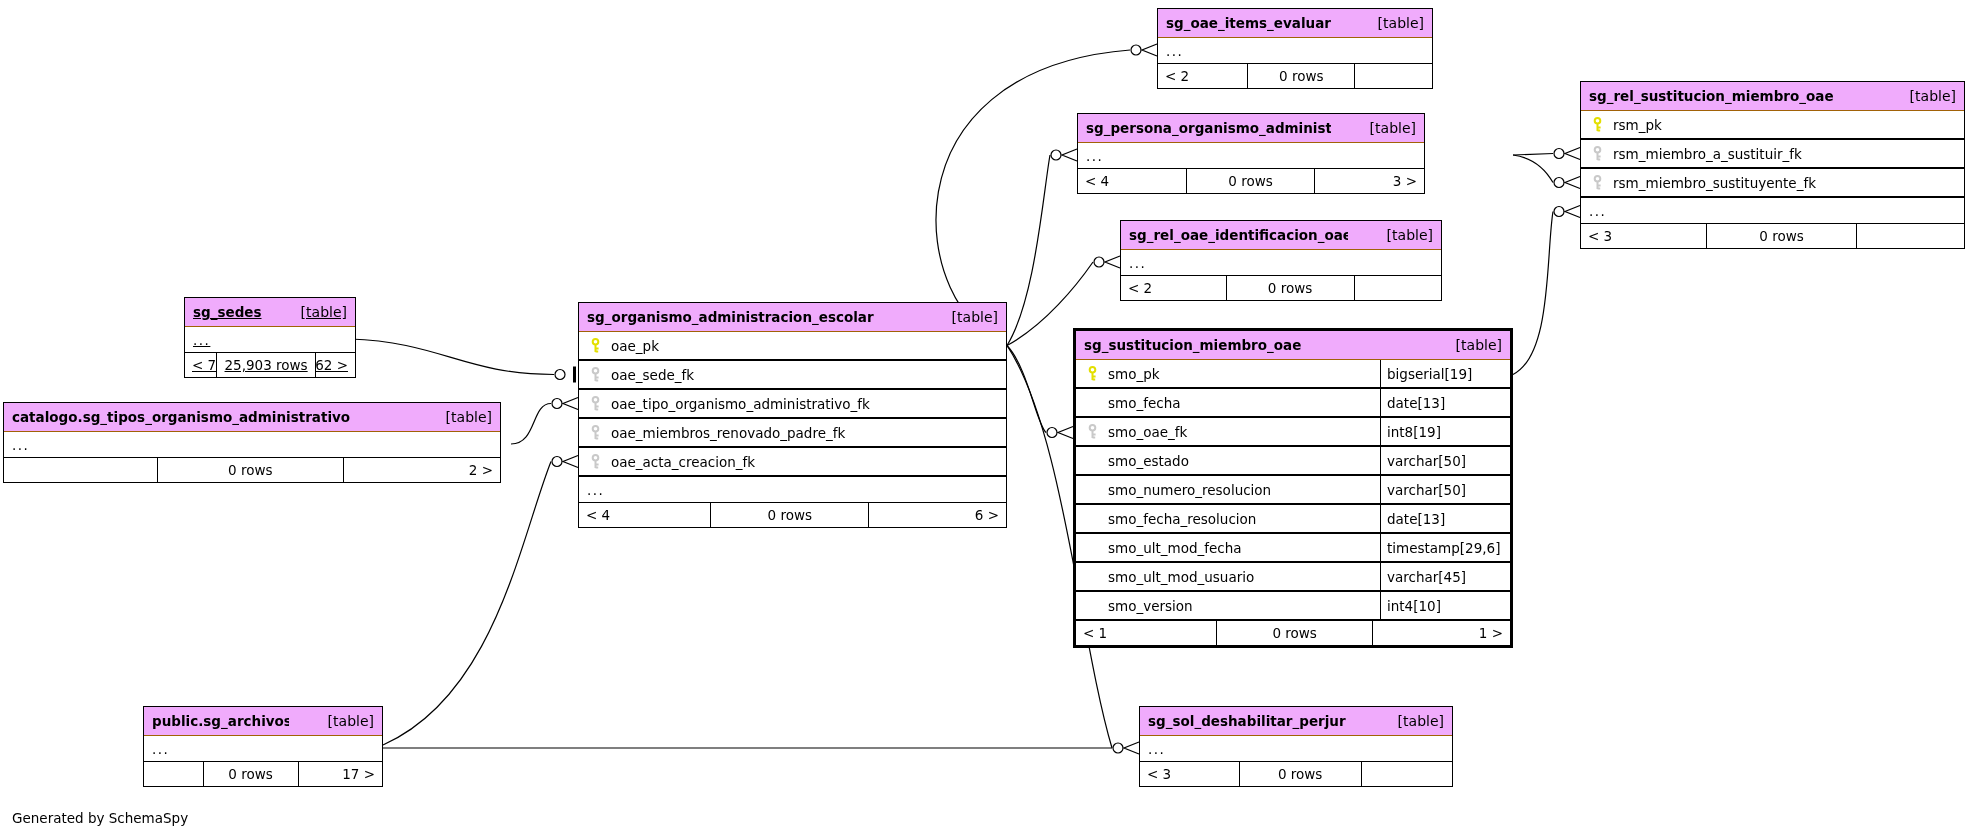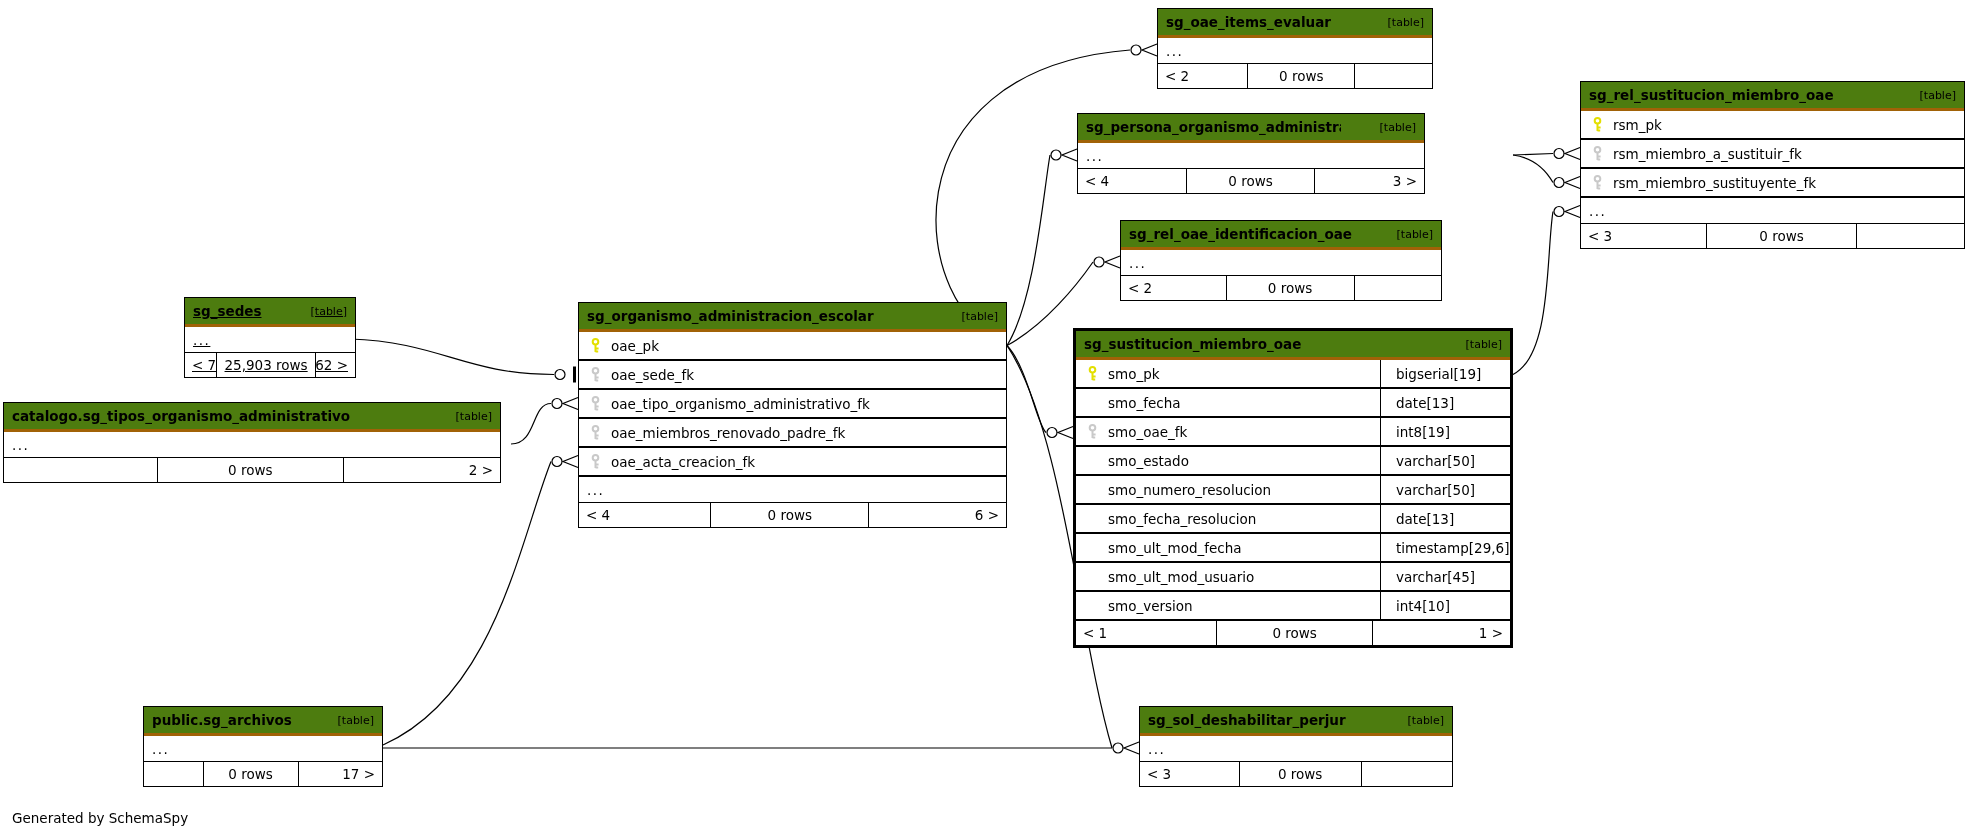--- a/index.html
+++ b/index.html
@@ -8,35 +8,35 @@
     font-family:"DejaVu Sans", sans-serif; color:#000;
   }
   #edges { position:absolute; left:0; top:0; z-index:0; }
   #canvas { position:absolute; left:0; top:0; width:1973px; height:839px; z-index:1; }
   .tbl {
     position:absolute; background:#fff; border:1px solid #000; box-sizing:border-box;
     font-size:13.5px; z-index:2;
   }
   .tbl.focal { border-width:3px; }
   .hdr {
-    height:29px; background:#4d7c0f; border-bottom:3px solid #a16207;
+    height:29px; background:#f0abfc; border-bottom:1px solid #a16207;
     display:flex; align-items:center; justify-content:space-between;
     padding:0 8px; box-sizing:border-box; white-space:nowrap;
   }
   .hdr .t { font-weight:bold; overflow:hidden; }
-  .hdr .tag { font-size:11px; margin-left:14px;padding-left:25px; }
+  .hdr .tag { font-size:14px; margin-left:14px;padding-left:25px; }
   .colrow {
     height:29px; border-bottom:2px solid #000000; display:flex; align-items:center;
     box-sizing:border-box; white-space:nowrap;
   }
   .keyspot { width:32px; min-width:32px; display:flex; justify-content:center; align-items:center; }
   .nm { flex:1; overflow:hidden; }
   .ty {
     width:130px; min-width:130px; align-self:stretch; display:flex; align-items:center;
-    border-left:1px solid #000; padding-left:15px; box-sizing:border-box;
+    border-left:1px solid #000; padding-left:6px; box-sizing:border-box;
   }
   .ell {
     height:26px; border-bottom:1px solid #000; display:flex; align-items:center;
     padding-left:8px; box-sizing:border-box; letter-spacing:1.5px;
   }
   .ftr { height:24px; display:flex; }
   .ftr .fc {
     box-sizing:border-box; display:flex; align-items:center; padding:0 7px;
     overflow:hidden; white-space:nowrap;
   }

